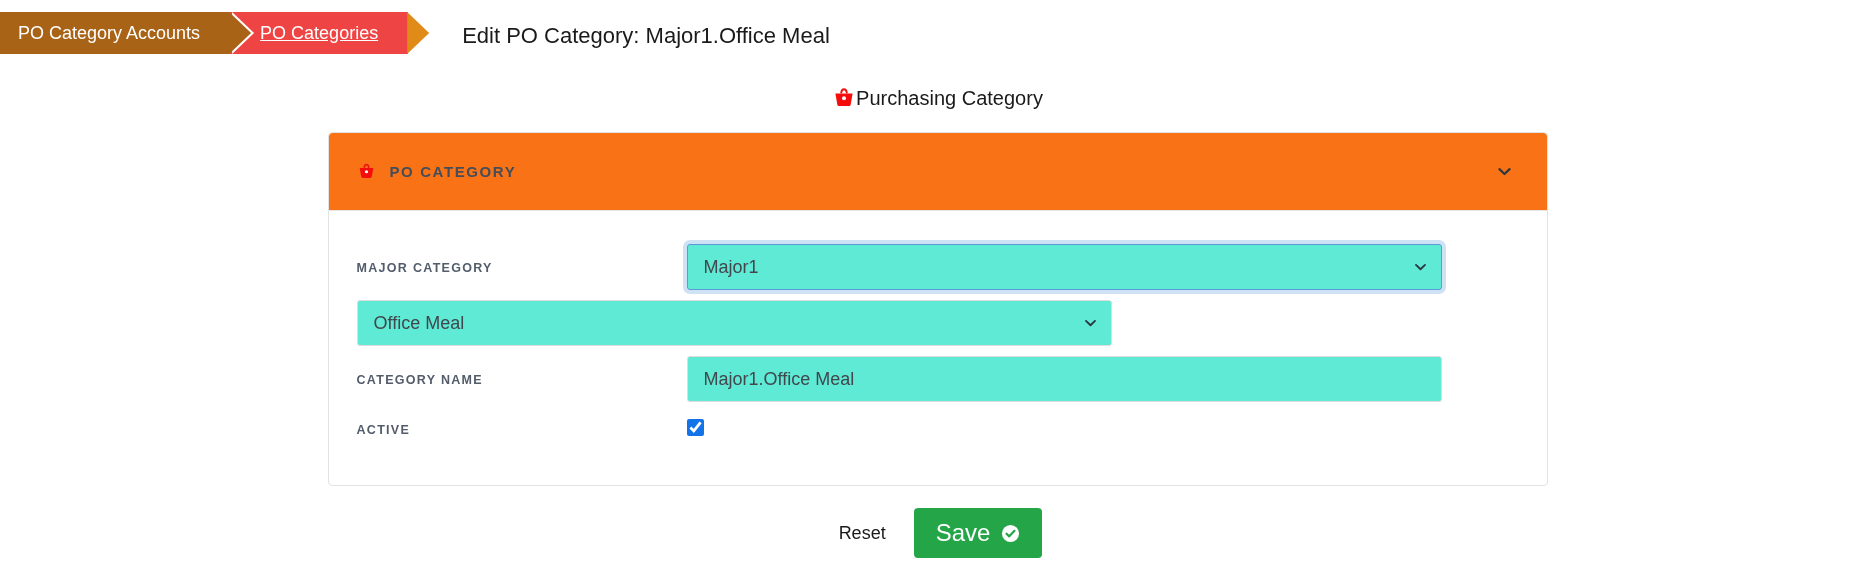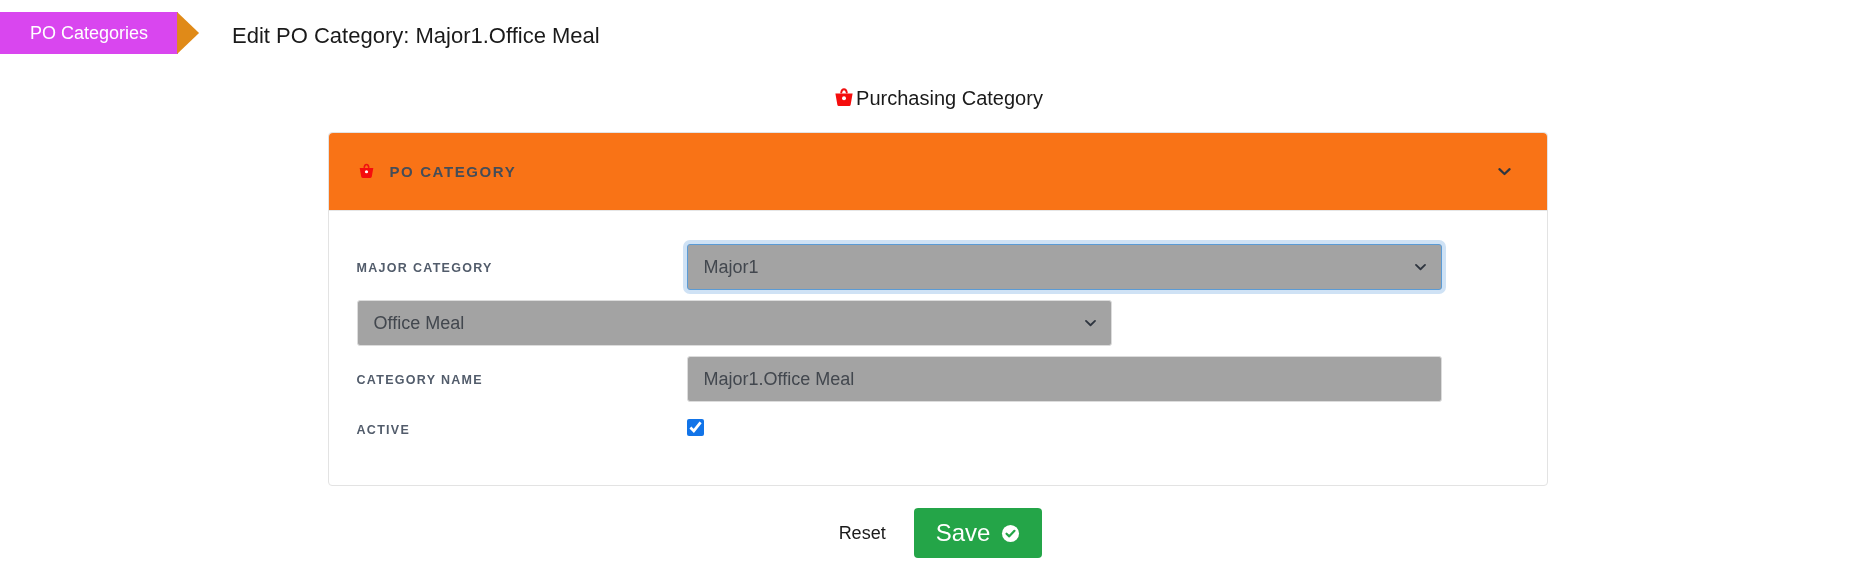--- a/index.html
+++ b/index.html
@@ -121,21 +121,21 @@
     padding-top: 2px;
   }
   .field-wrap { flex: 1; position: relative; max-width: 755px; }
 
   .form-control {
     width: 100%;
     height: 46px;
     font-size: 18px;
     color: #42474e;
     font-family: "Liberation Sans", sans-serif;
-    background: #a3a3a3;
+    background: #5eead4;
     border: 1px solid #dcdcdc;
     border-radius: 3px;
     padding: 0 36px 0 16px;
     outline: none;
     -webkit-appearance: none;
     appearance: none;
   }
   .form-control.focused {
     border: 1px solid #5b9bd5;
     box-shadow: 0 0 0 4px #cfe2f5;
@@ -186,22 +186,27 @@
     padding: 11px 22px;
     cursor: pointer;
   }
 </style>
 </head>
 <body>
 
 <div class="breadcrumb-bar">
   <div class="crumbs">
 
-
-    <div class="crumb" style="background:#d946ef; padding-left:30px;">
+    <div class="crumb" style="background:#a86316">
+      <span class="crumb-label">PO Category Accounts</span>
+      <span class="arrow-notch"></span>
+      <span class="arrow-fill" style="background:#a86316"></span>
+    </div>
+
+    <div class="crumb" style="background:#ef4444; padding-left:30px;text-decoration:underline;">
       <span class="crumb-label">PO Categories</span>
       <span class="arrow-notch"></span>
       <span class="arrow-fill" style="background:#e08a18"></span>
     </div>
 
 
   </div>
 
   <div class="page-title">Edit PO Category: Major1.Office Meal</div>
 </div>

